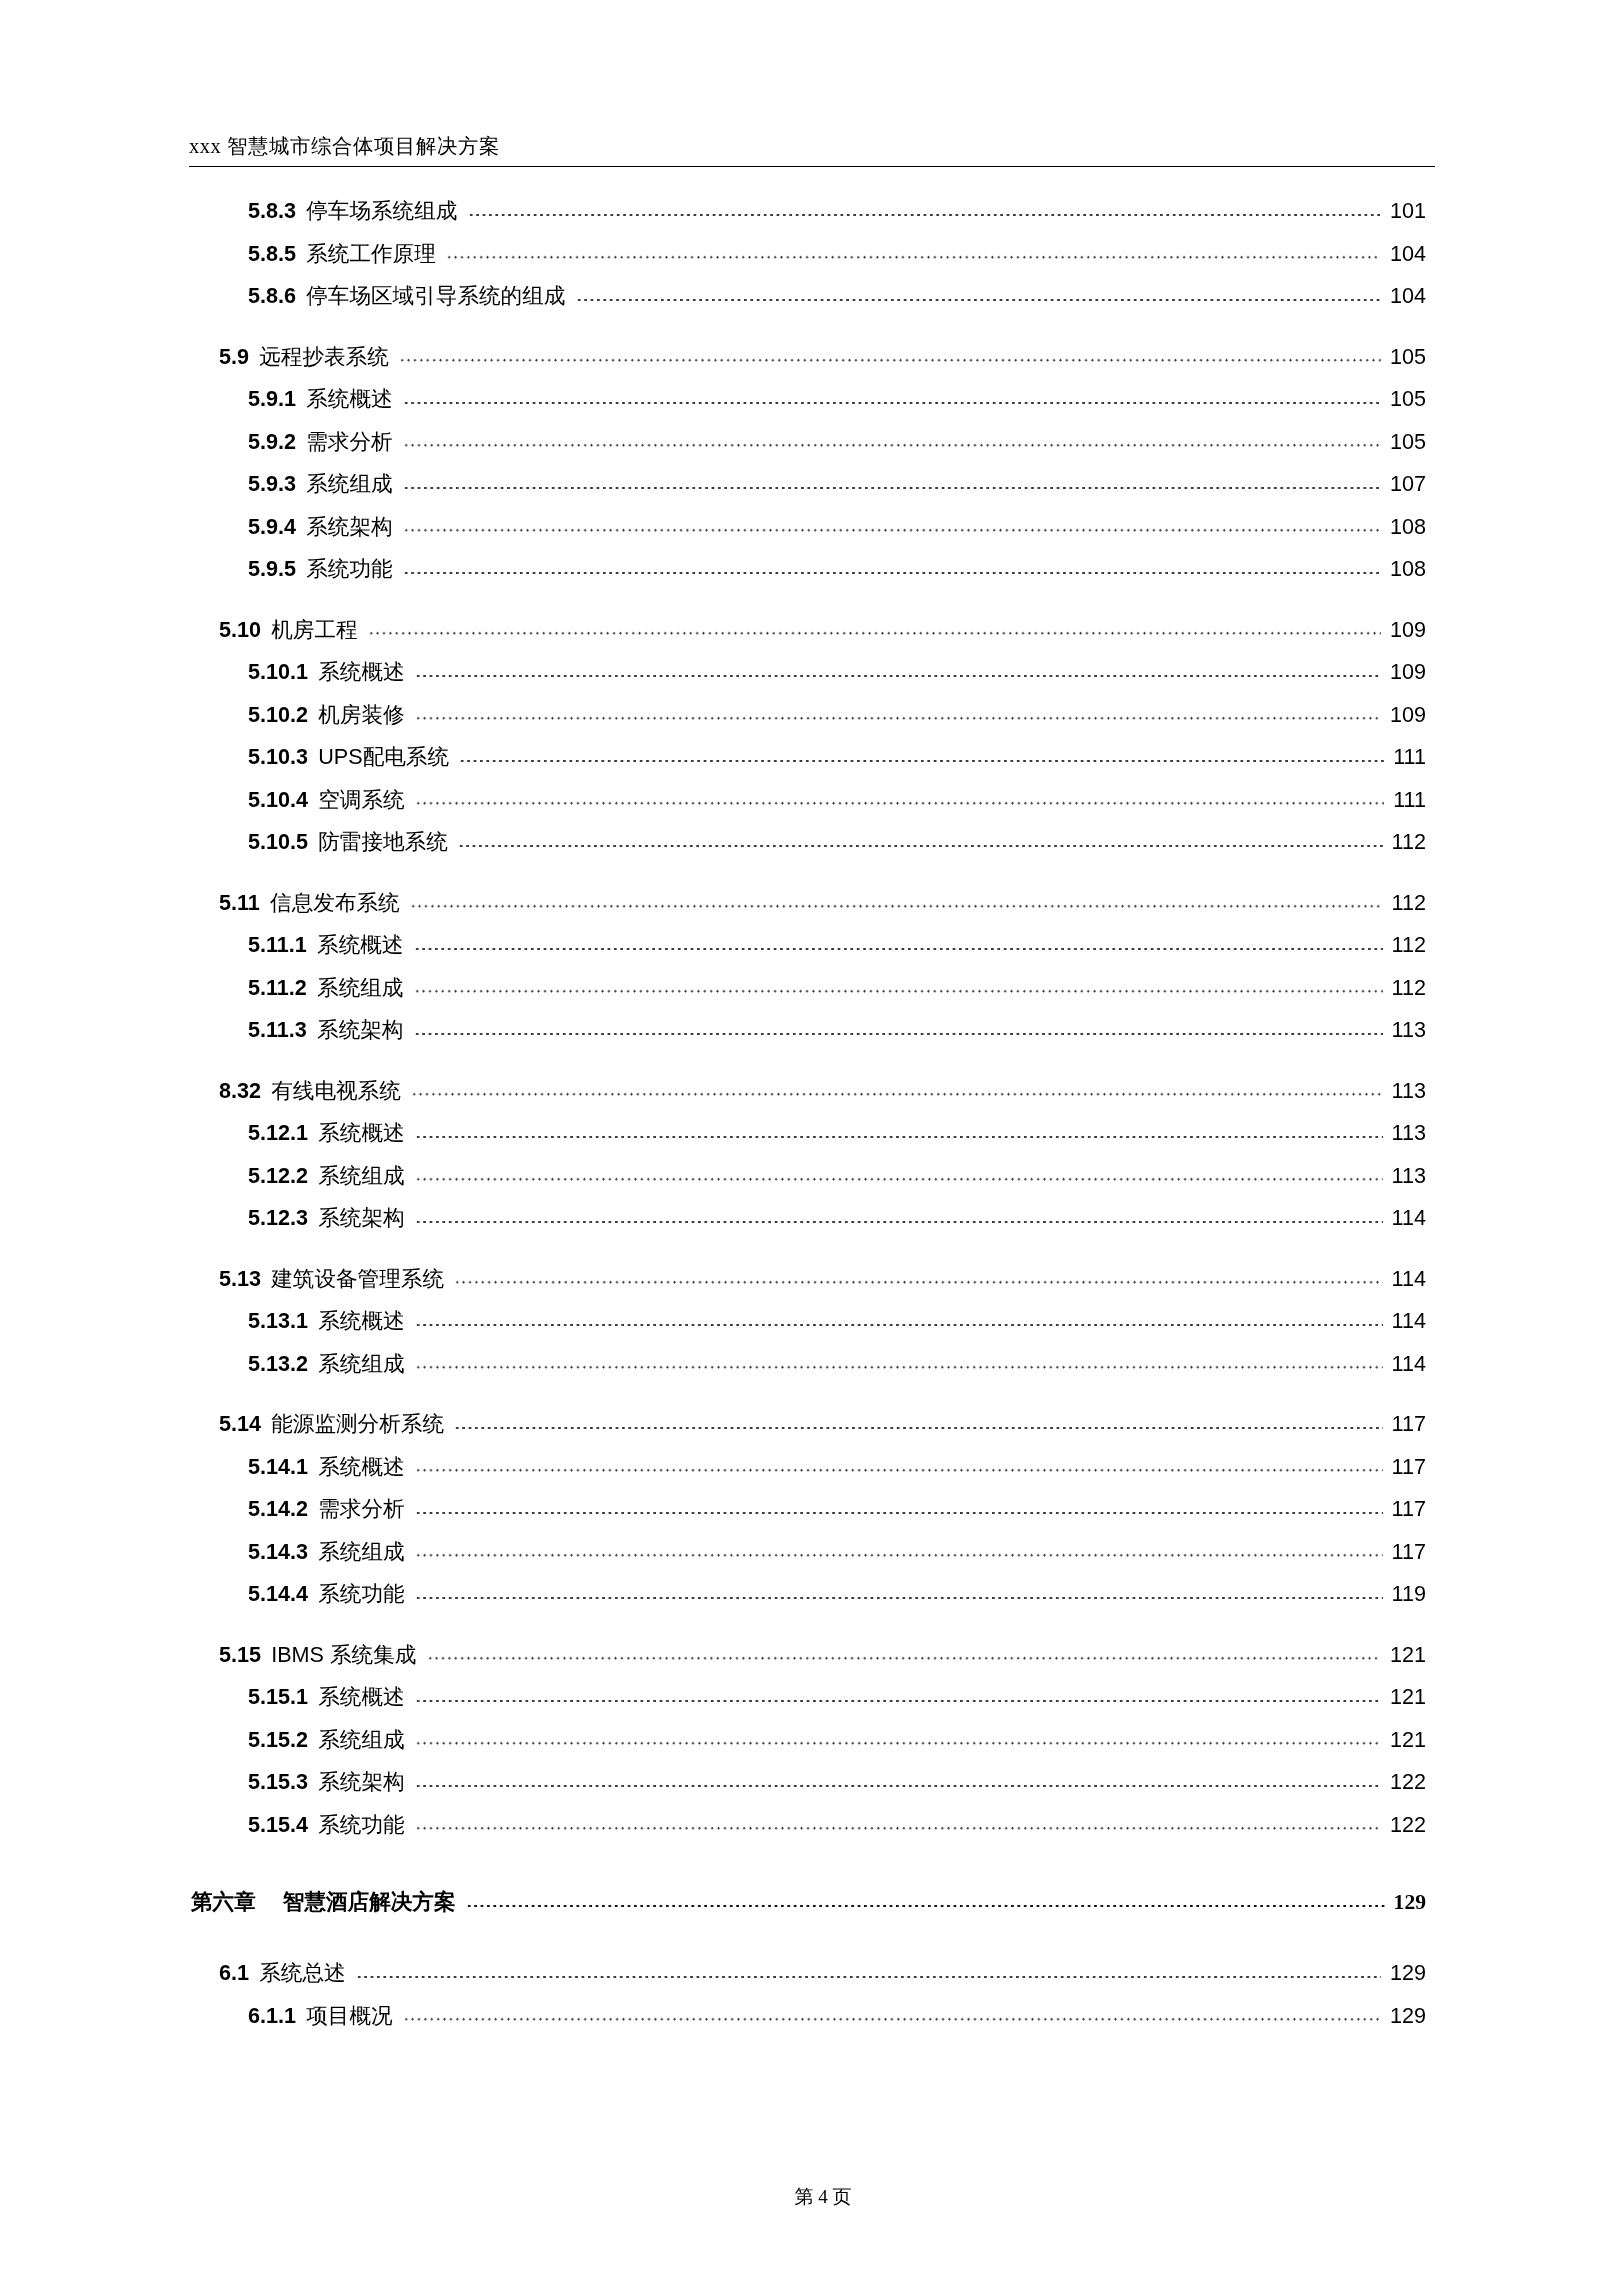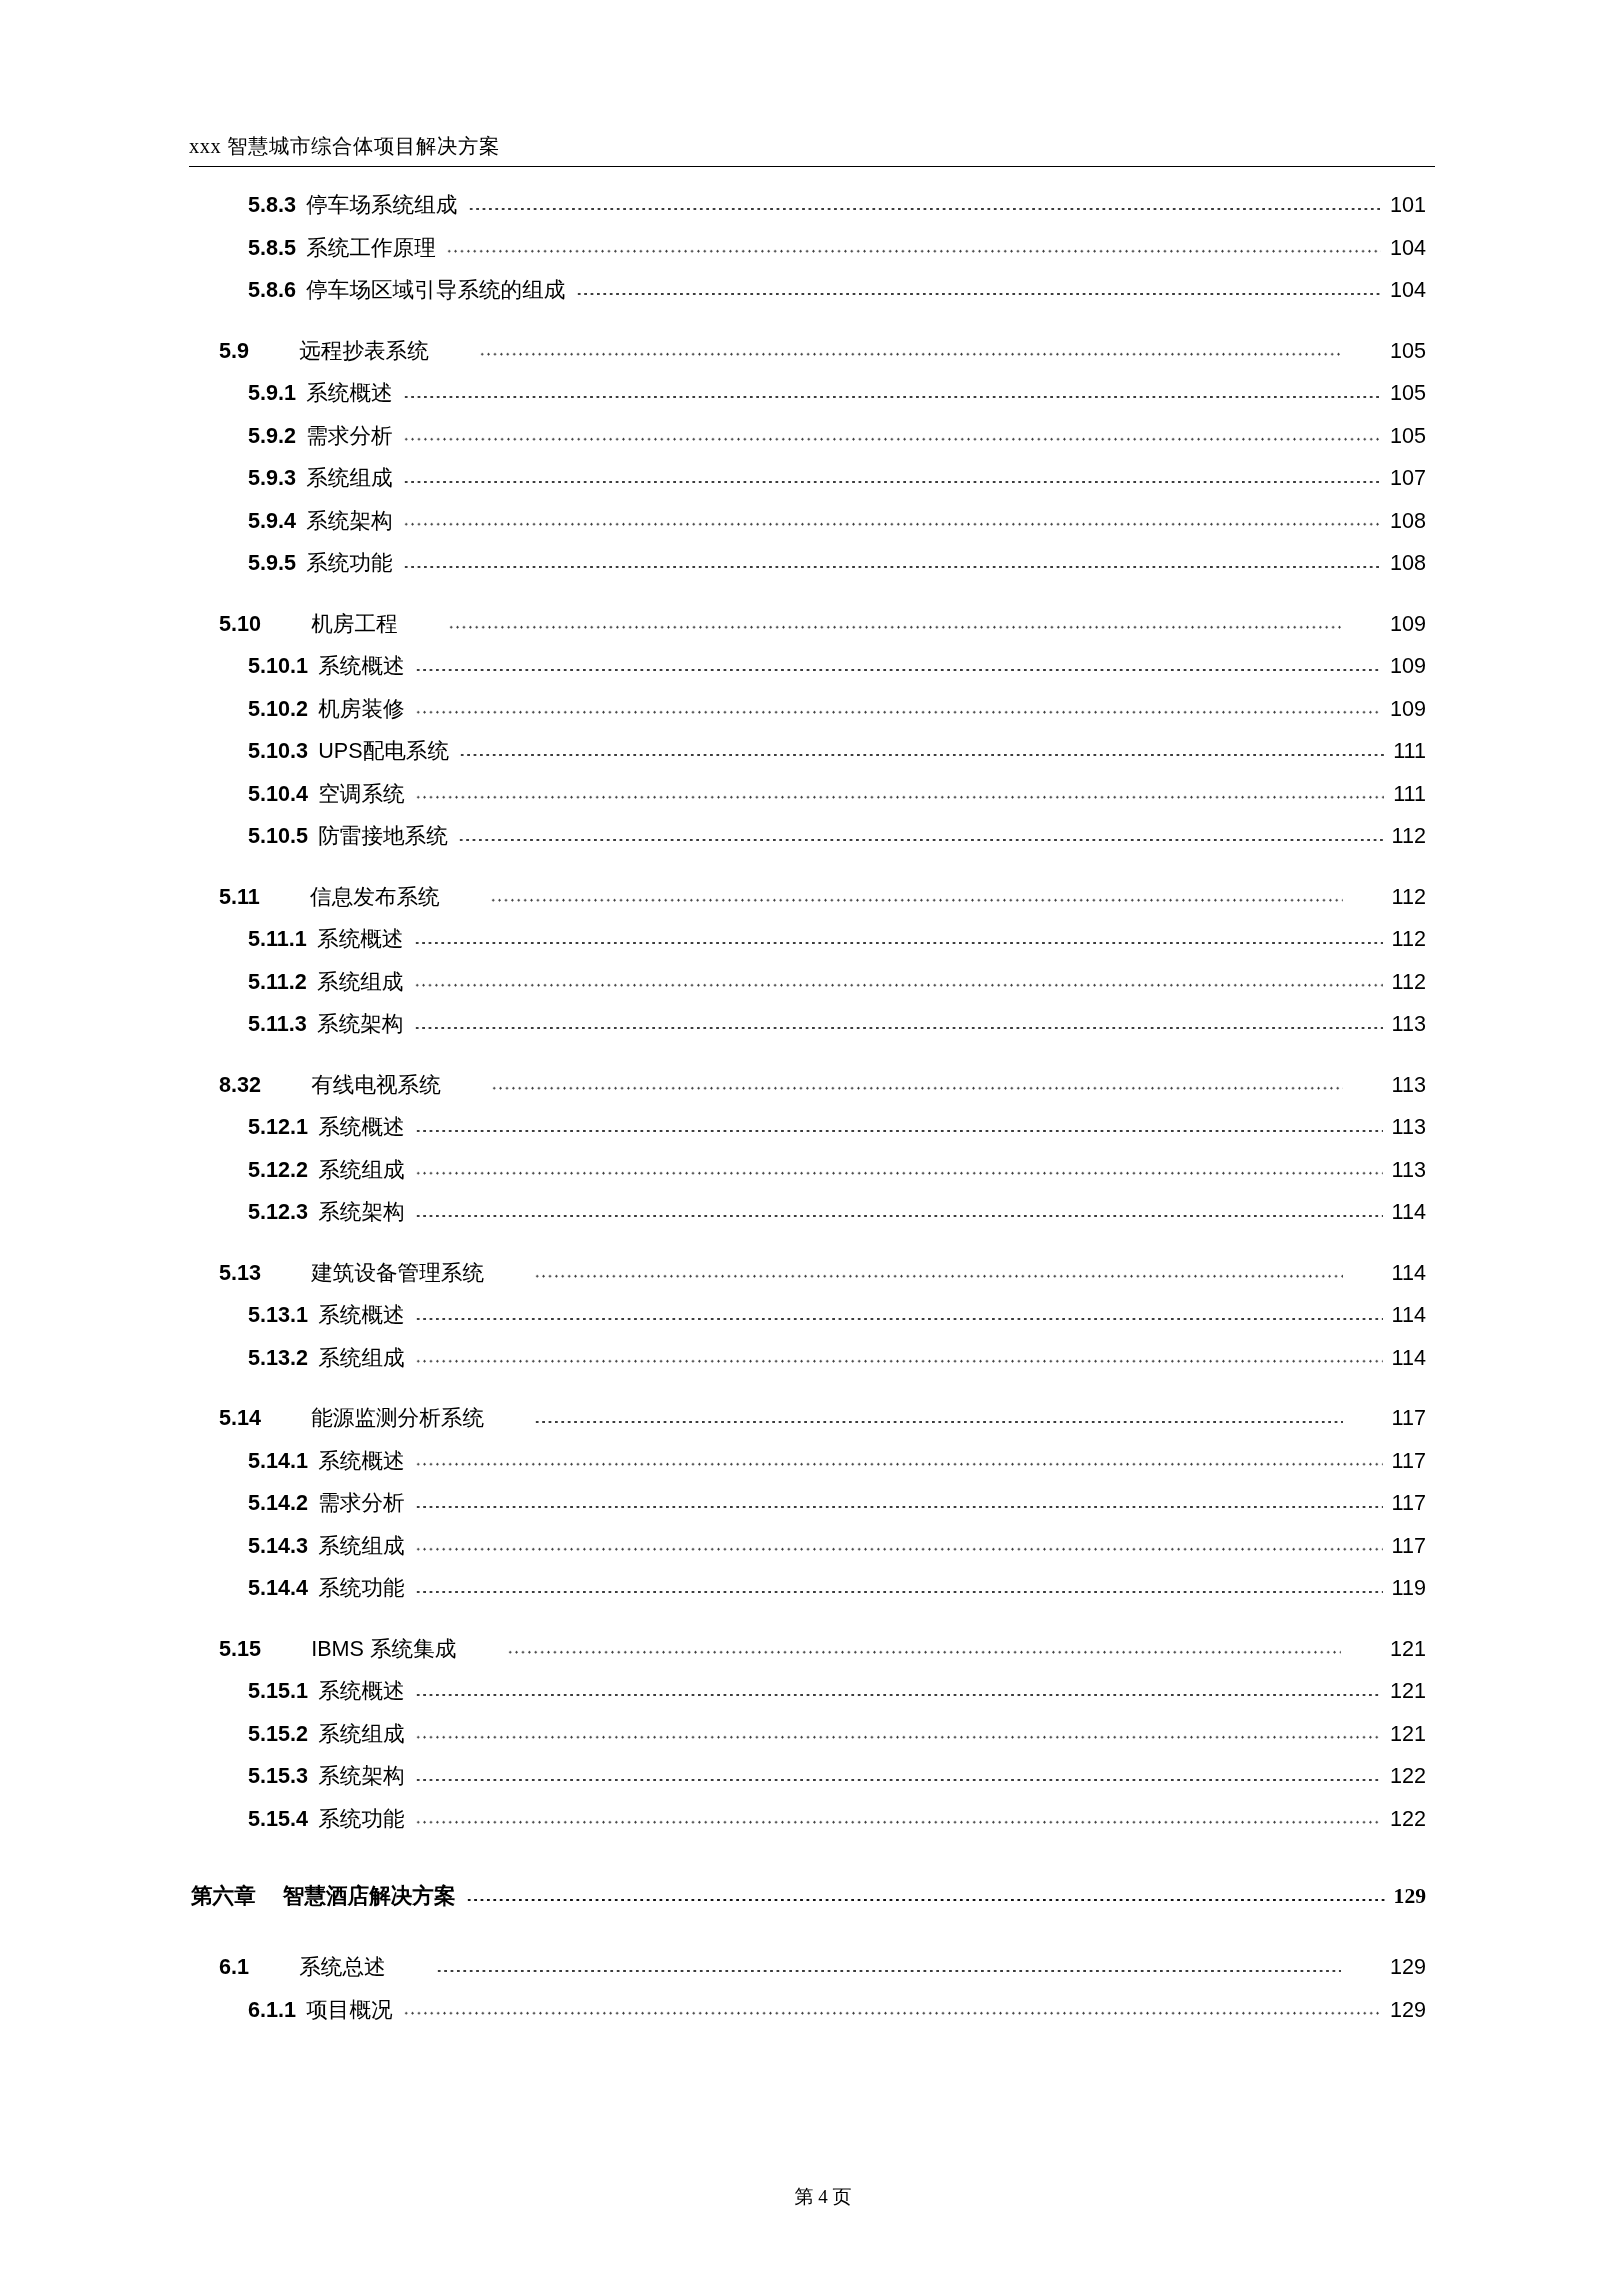--- a/index.html
+++ b/index.html
@@ -30,21 +30,21 @@
     font-size: 20.4px;
     line-height: 23px;
     letter-spacing: 0.6px;
   }
 
   
   .toc {
     position: absolute;
     left: 191px;
     right: 196px;
-    top: 192px;
+    top: 198px;
     display: flex;
     flex-direction: column;
   }
   .row {
     display: flex;
     align-items: baseline;
     font-size: 21.6px;
     line-height: 25.5px;
     margin-bottom: 17px;
     white-space: nowrap;
@@ -66,21 +66,21 @@
     background-repeat: repeat-x;
     background-position: 0 100%;
   }
   .row .page-num {
     font-weight: 400;
     margin-left: 2.5px;
   }
 
   
   .level1 { padding-left: 0; }
-  .level2 { padding-left: 28px; gap: 40px; }
+  .level2 { padding-left: 28px; }
   .level3 { padding-left: 57px; }
 
   
   .level2 { margin-top: 18px; }
 
   
   .level1 {
     margin-top: 36px;
     margin-bottom: 25.5px;
     font-family: "Liberation Serif", serif;

